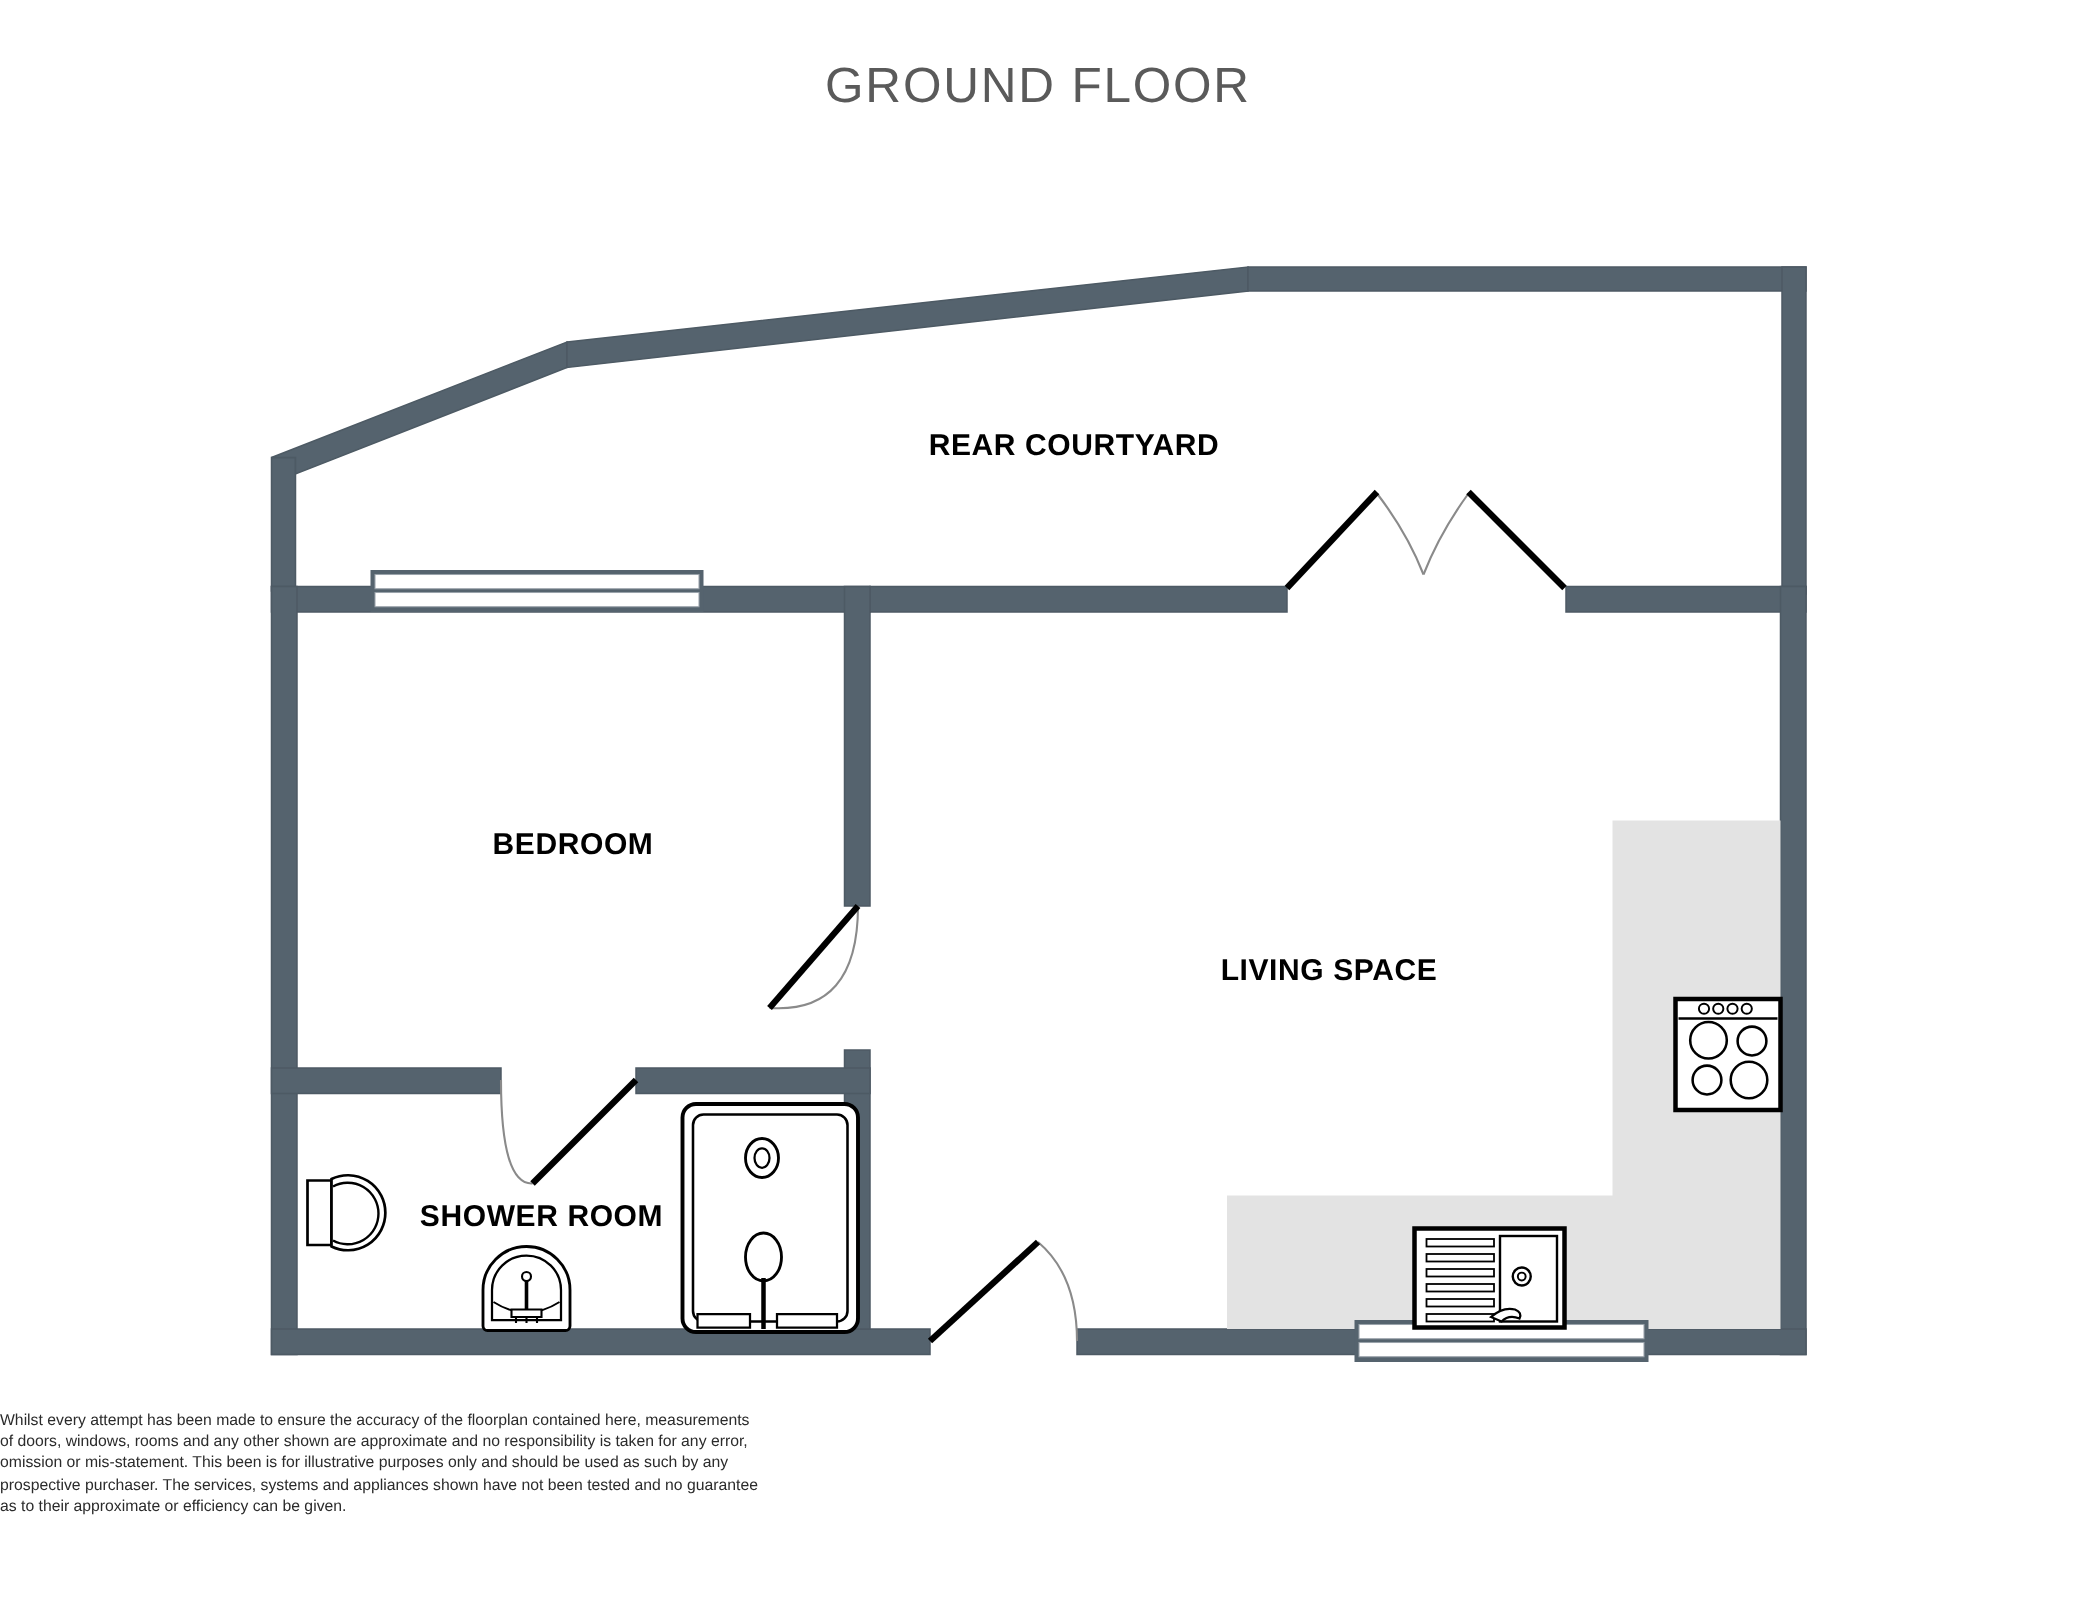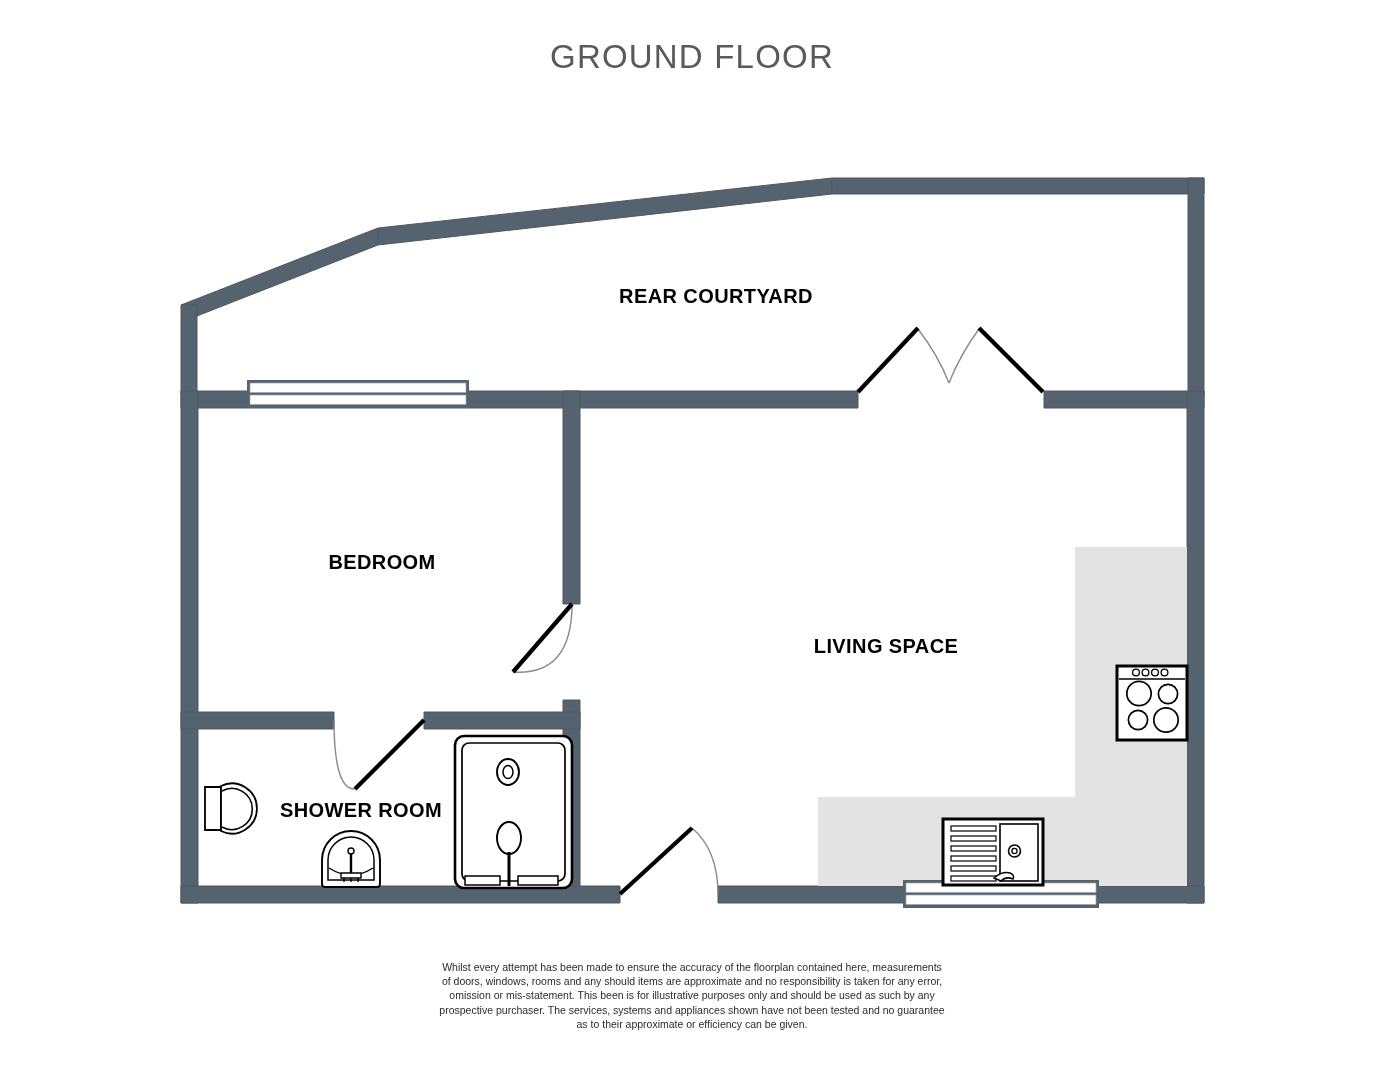--- a/index.html
+++ b/index.html
@@ -31,26 +31,24 @@
     font-weight: 400;
     letter-spacing: 1.2px;
     color: #5a5a5a;
     user-select: none;
   }
   .disclaimer {
     position: absolute;
     left: 0;
     top: 940px;
     width: 1384px;
-    text-align: center;
     font-family: "Liberation Sans", sans-serif;
     font-size: 10.5px;
     line-height: 14.2px;
     color: #2b2b2b;
-    margin-top: 20px;
   }
   .disclaimer .made-line {
     display: block;
     margin-top: 0px;
   }
   svg.plan-svg {
     position: absolute;
     left: 0;
     top: 0;
     width: 1384px;
@@ -207,19 +205,19 @@
 
     <text class="room-label" x="716" y="303" text-anchor="middle">REAR COURTYARD</text>
     <text class="room-label" x="382" y="569" text-anchor="middle">BEDROOM</text>
     <text class="room-label" x="886" y="653" text-anchor="middle">LIVING SPACE</text>
     <text class="room-label" x="361" y="817" text-anchor="middle">SHOWER ROOM</text>
 
   </svg>
 
   <div class="disclaimer">
     <span>Whilst every attempt has been made to ensure the accuracy of the floorplan contained here, measurements</span><br>
-    <span>of doors, windows, rooms and any should items are approximate and no responsibility is taken for any error,</span><br>
+    <span>of doors, windows, rooms and any other shown are approximate and no responsibility is taken for any error,</span><br>
     <span>omission or mis-statement. This been is for illustrative purposes only and should be used as such by any</span><br>
     <span>prospective purchaser. The services, systems and appliances shown have not been tested and no guarantee</span><br>
     <span>as to their approximate or efficiency can be given.</span><br>
   </div>
 
 </div>
 
 </body></html>

